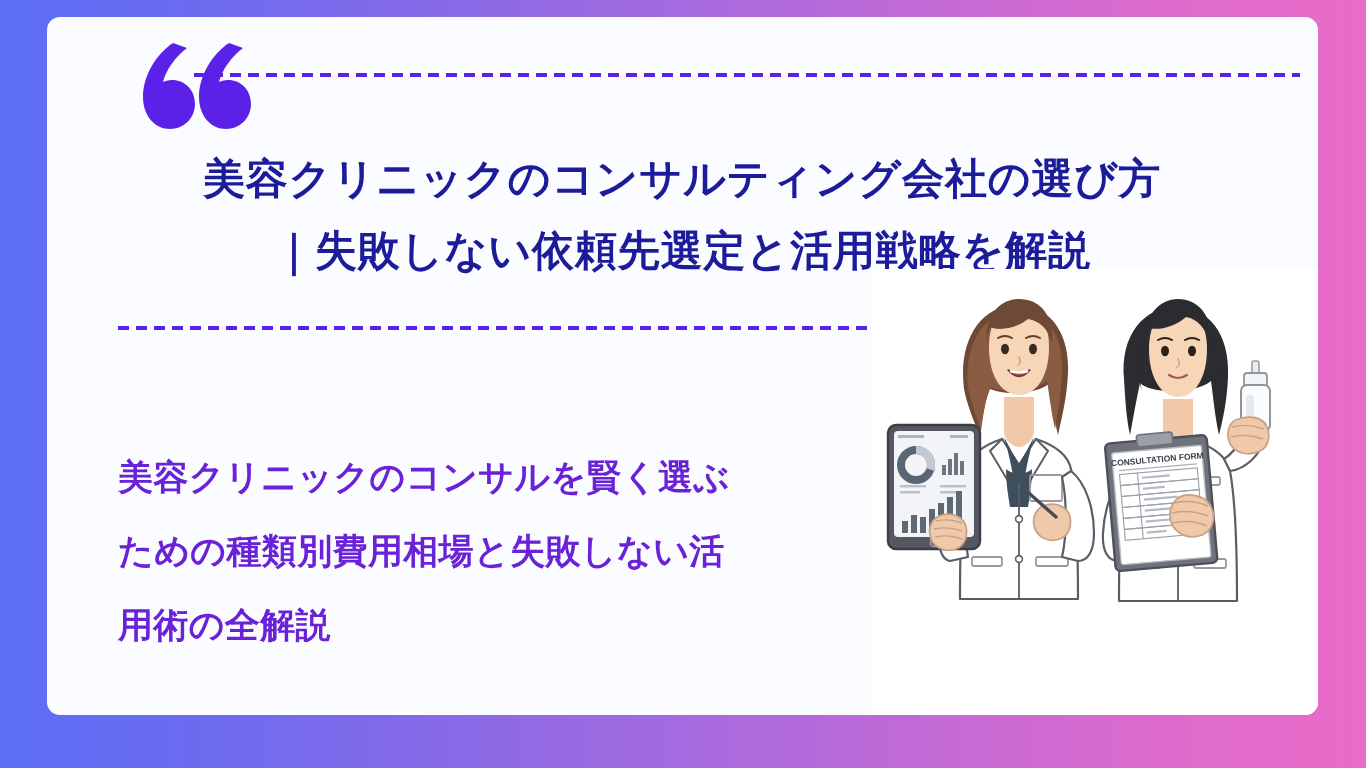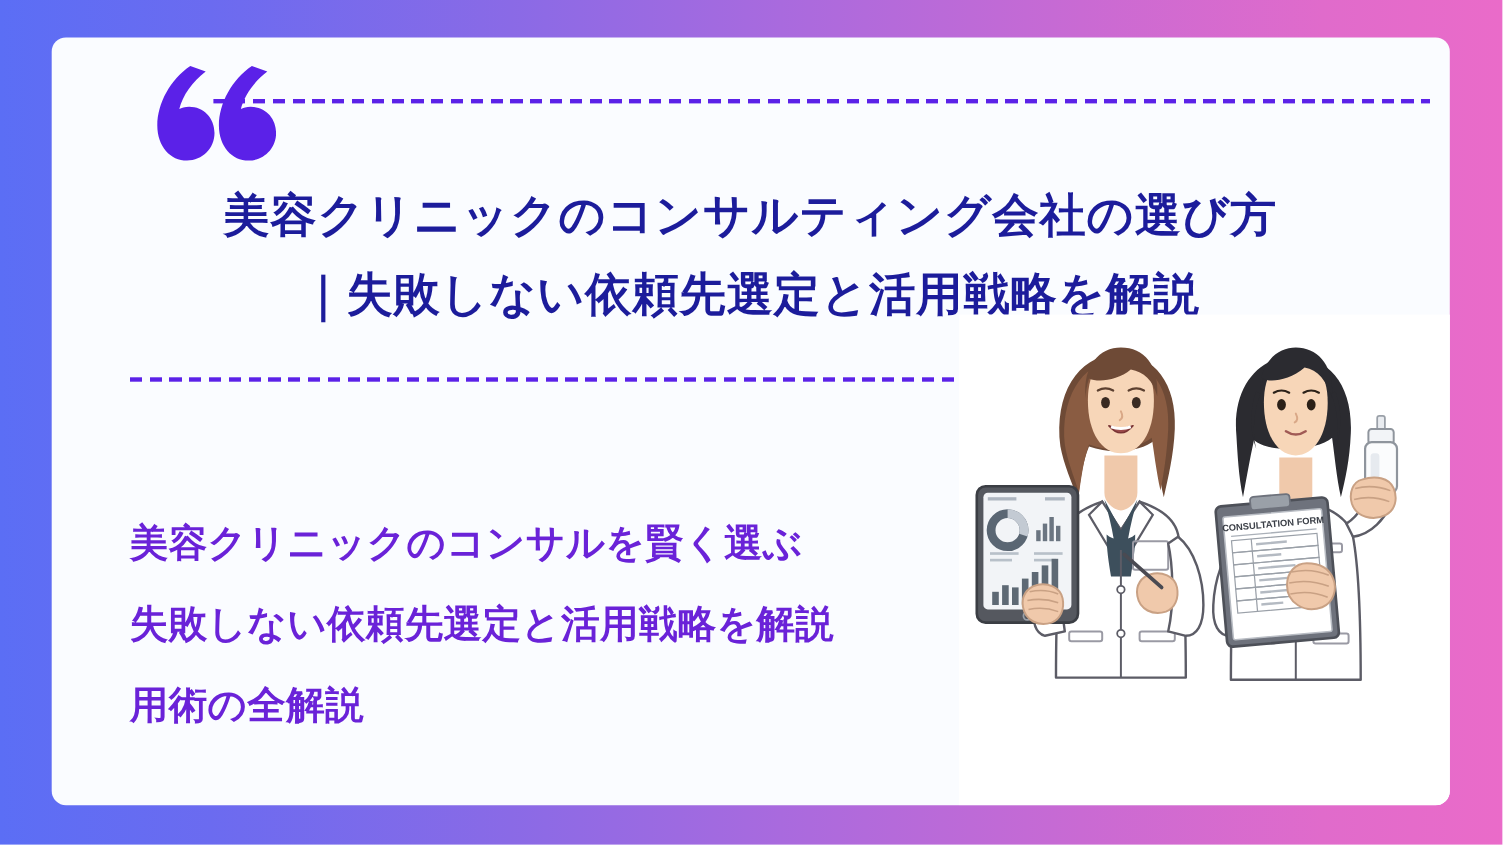--- a/index.html
+++ b/index.html
@@ -25,21 +25,21 @@
         #a96ade 52%,
         #c96ad3 72%,
         #e06bcb 88%,
         #ea6bc9 100%);
     box-sizing: border-box;
   }
 
   .card {
     position: absolute;
     left: 47px;
-    top: 34px;
+    top: 17px;
     width: 1271px;
     height: 698px;
     background: #fafcff;
     border-radius: 13px;
     overflow: hidden;
   }
 
   
   .quote-open {
     position: absolute;
@@ -154,21 +154,21 @@
       </svg>
     </div>
 
     <div class="dash-rule dash-top"></div>
     <div class="dash-rule dash-bottom"></div>
 
     <h1 class="title">美容クリニックのコンサルティング会社の選び方
 ｜失敗しない依頼先選定と活用戦略を解説</h1>
 
     <p class="desc">美容クリニックのコンサルを賢く選ぶ
-失敗しない依頼先選定と活用戦略を解説
+ための種類別費用相場と失敗しない活
 用術の全解説</p>
 
     <div class="illo-panel">
       <svg viewBox="0 0 446 446" aria-hidden="true">
         <defs>
           <clipPath id="clipTablet">
               <rect x="22" y="162" width="80" height="112" rx="5"></rect>
             </clipPath>
         </defs>
 

